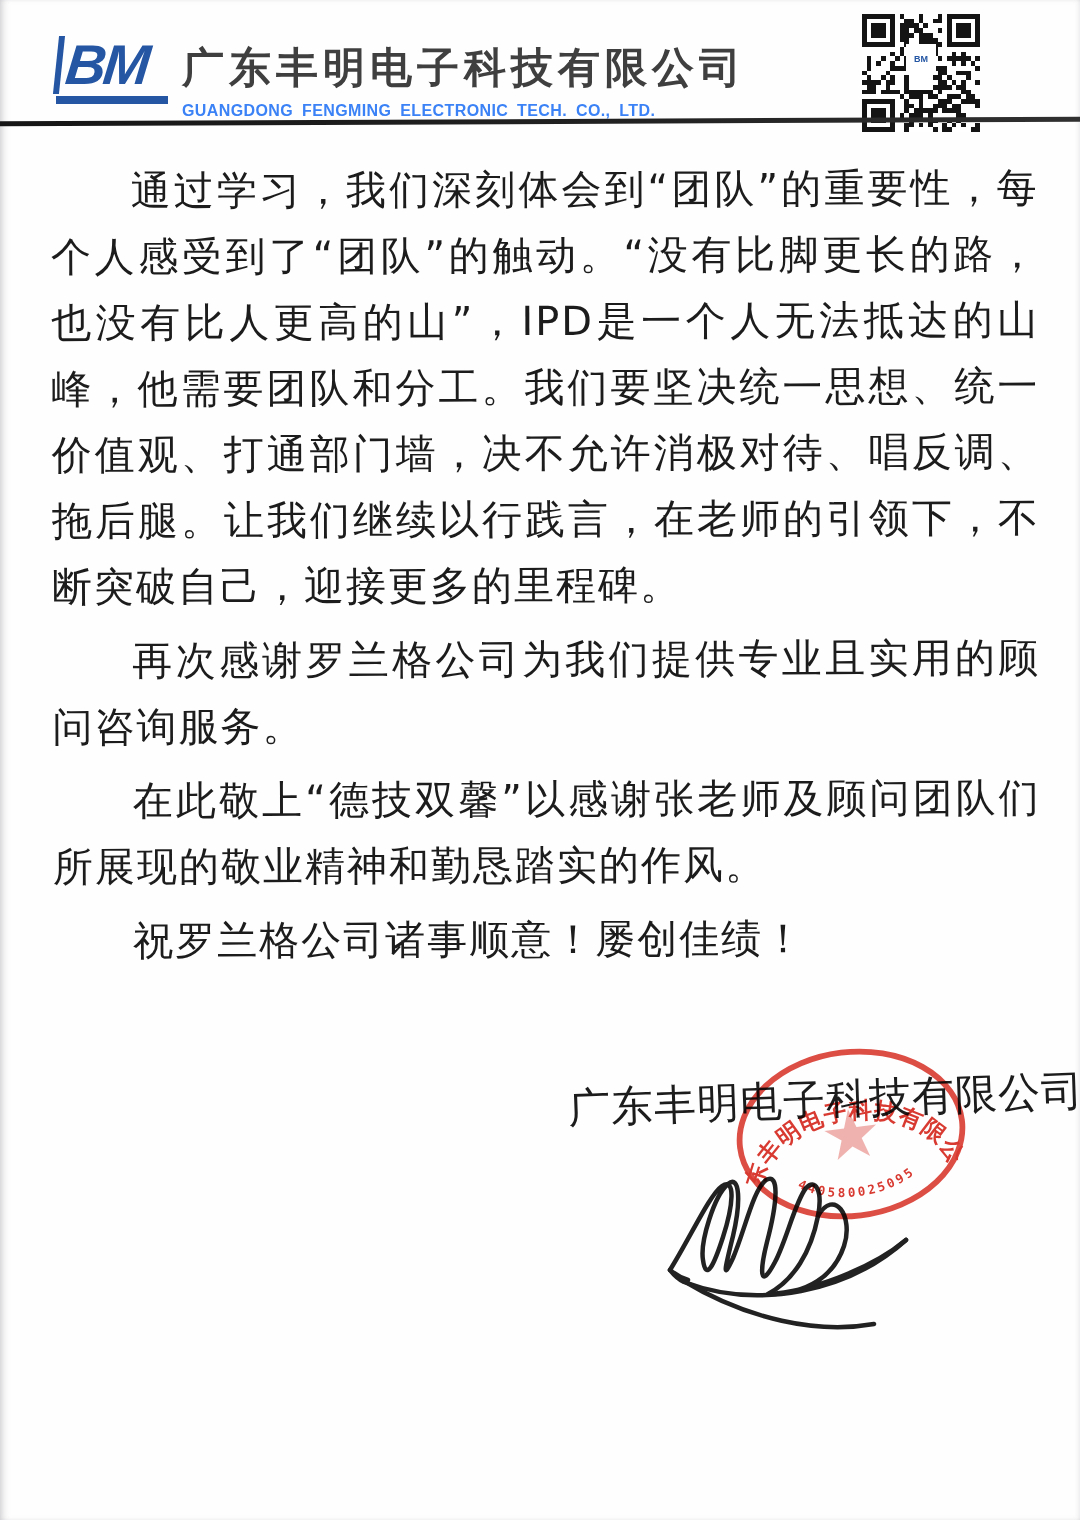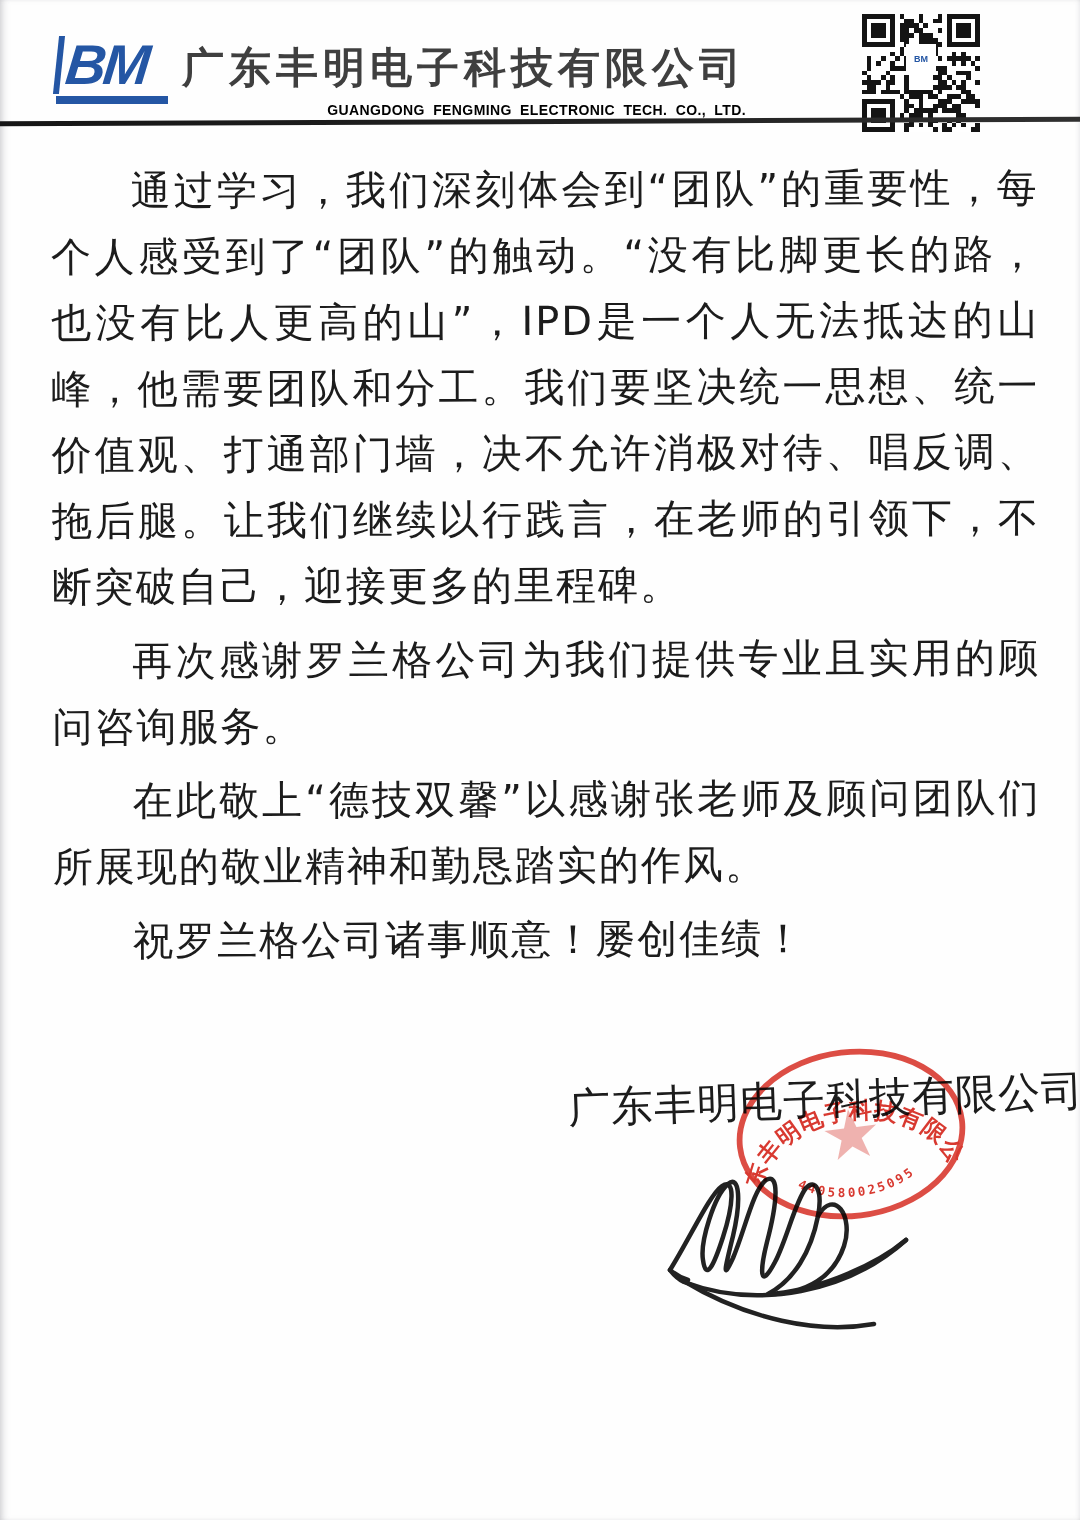--- a/index.html
+++ b/index.html
@@ -27,22 +27,22 @@
     border-left:6px solid #2456a4;padding-left:4px;
     transform:skewX(-6deg);
   }
   .logo-underline{margin-top:2px;height:8px;width:112px;background:#2456a4;}
   .name-block{position:absolute;left:182px;top:40px;}
   .name-zh{
     font-size:42px;font-weight:700;color:#3f3f3f;letter-spacing:5px;
     font-family:"DejaVu Sans", sans-serif;
   }
   .name-en{
-    margin-top:6px;font-size:14px;font-weight:700;color:#000000;
-    letter-spacing:.4px;word-spacing:4px;text-align:right;
+    margin-top:6px;font-size:16px;font-weight:700;color:#3b82f6;
+    letter-spacing:.4px;word-spacing:4px;
   }
   .rule{
     position:absolute;left:0;top:119px;width:100%;height:5px;
     background:linear-gradient(90deg,#161616 0%,#222 60%,#303030 100%);
     transform:rotate(-.25deg);
   }
 
   
   .qr{
     position:absolute;right:100px;top:14px;width:118px;height:118px;

